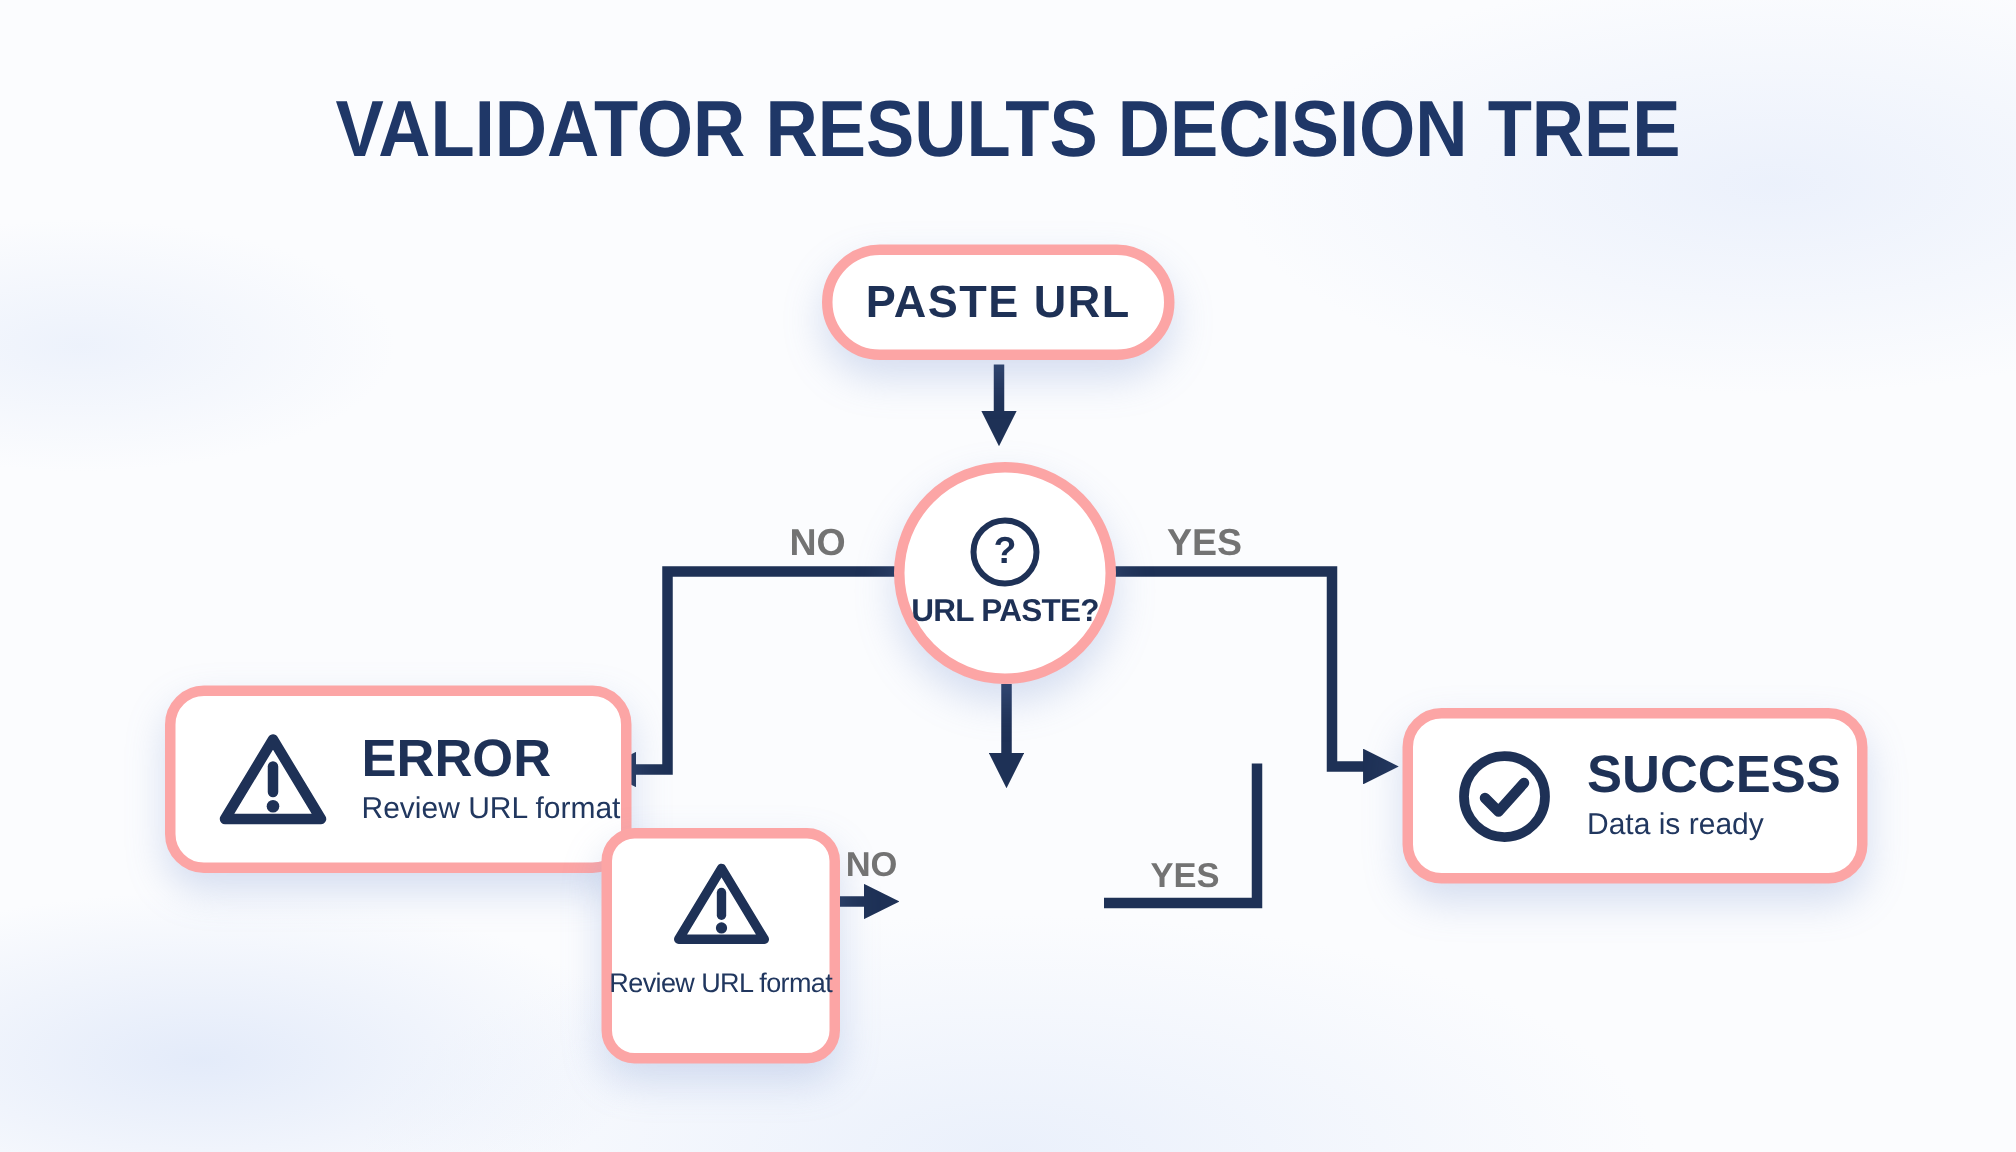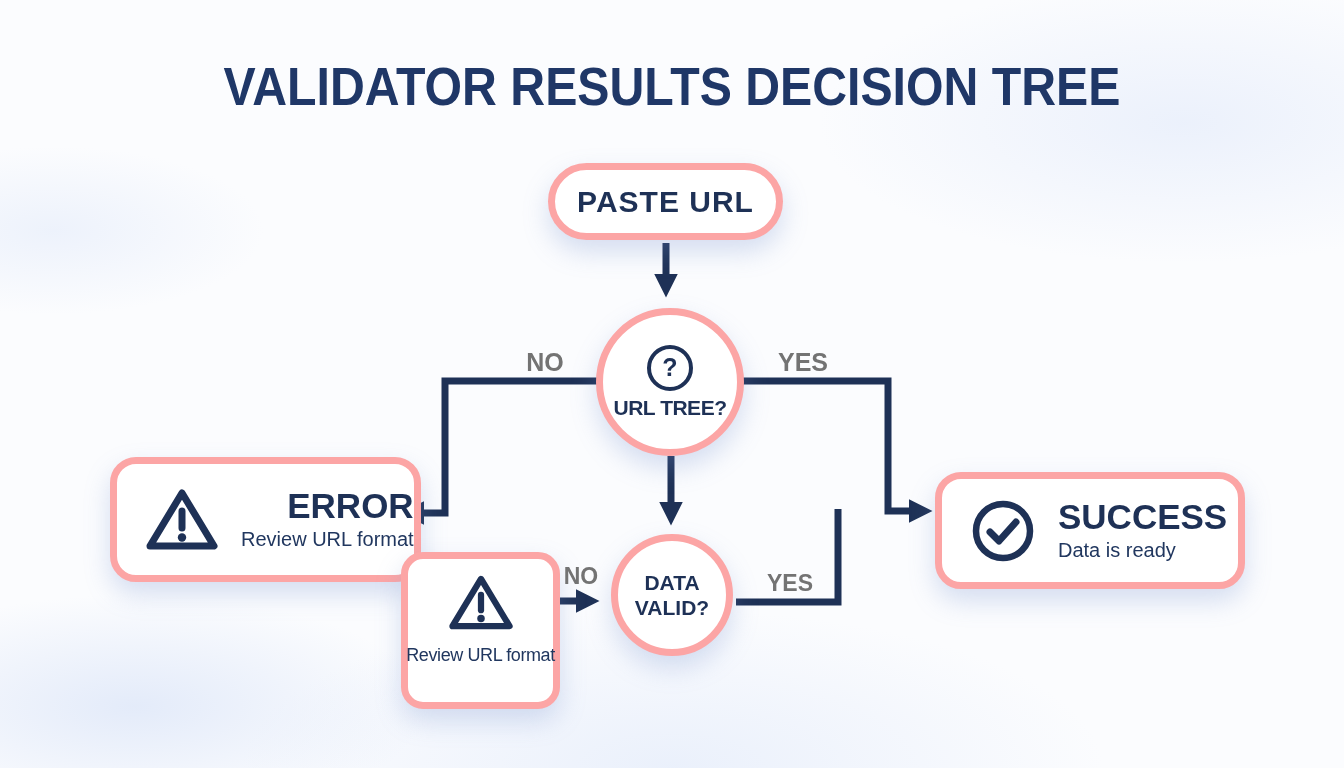--- a/index.html
+++ b/index.html
@@ -36,21 +36,21 @@
     width:38px;height:38px;border:4px solid #1e3156;border-radius:50%;
     display:flex;align-items:center;justify-content:center;
     font-size:25px;font-weight:bold;line-height:1;
   }
   .node-urlvalid .circle-label{font-size:21px;font-weight:bold;letter-spacing:-0.5px;white-space:nowrap;}
   .node-datavalid{left:611px;top:534px;width:108px;height:108px;}
   .node-datavalid .circle-label{font-size:21px;font-weight:bold;line-height:1.2;text-align:center;}
   .node-result{border-radius:26px;justify-content:flex-start;gap:22px;}
   .node-error{left:110px;top:457px;width:269px;height:111px;padding-left:28px;}
   .node-success{left:935px;top:448px;width:268px;height:103px;padding-left:28px;margin-top:24px;}
-  .result-title{font-size:35px;font-weight:bold;line-height:1.05;text-align:right;}
+  .result-title{font-size:35px;font-weight:bold;line-height:1.05;}
   .result-sub{font-size:20px;font-weight:normal;margin-top:3px;color:#21375f;}
   .node-review{
     left:401px;top:552px;width:145px;height:129px;border-radius:22px;
     flex-direction:column;justify-content:flex-start;padding-top:14px;
   }
   .node-review .review-label{
     font-size:18px;color:#21375f;white-space:nowrap;letter-spacing:-0.4px;
     margin-top:12px;
   }
   .edge-label{
@@ -84,21 +84,21 @@
   </svg>
 
   <div class="node node-start">
     <span>PASTE URL</span>
   </div>
 
   <div class="node node-circle node-urlvalid">
     <div class="q-icon">
       <span>?</span>
     </div>
-    <div class="circle-label">URL TREE?</div>
+    <div class="circle-label">URL PASTE?</div>
   </div>
 
   <div class="node node-result node-error">
     <svg class="icon-svg" width="74" height="66" viewBox="0 0 74 66">
       <polygon points="37,6 69,59 5,59" fill="none" stroke="#1e3156" stroke-width="7" stroke-linejoin="round"></polygon>
       <line x1="37" y1="24" x2="37" y2="41" stroke="#1e3156" stroke-width="7" stroke-linecap="round"></line>
       <circle cx="37" cy="50.5" r="4.2" fill="#1e3156"></circle>
     </svg>
     <div>
       <div class="result-title">ERROR</div>
@@ -110,26 +110,20 @@
     <svg class="icon-svg" width="66" height="66" viewBox="0 0 66 66">
       <circle cx="33" cy="33" r="27" fill="none" stroke="#1e3156" stroke-width="6.5"></circle>
       <path d="M20,34 L29,43 L46,24" fill="none" stroke="#1e3156" stroke-width="7" stroke-linecap="round" stroke-linejoin="round"></path>
     </svg>
     <div>
       <div class="result-title">SUCCESS</div>
       <div class="result-sub">Data is ready</div>
     </div>
   </div>
 
-  <div class="node node-circle node-datavalid">
-    <div class="circle-label">
-      <div>DATA</div>
-      <div>VALID?</div>
-    </div>
-  </div>
 
   <div class="node node-review">
     <svg class="icon-svg" width="66" height="60" viewBox="0 0 74 66">
       <polygon points="37,6 69,59 5,59" fill="none" stroke="#1e3156" stroke-width="7" stroke-linejoin="round"></polygon>
       <line x1="37" y1="24" x2="37" y2="41" stroke="#1e3156" stroke-width="7" stroke-linecap="round"></line>
       <circle cx="37" cy="50.5" r="4.2" fill="#1e3156"></circle>
     </svg>
     <div class="review-label">Review URL format</div>
   </div>
 

